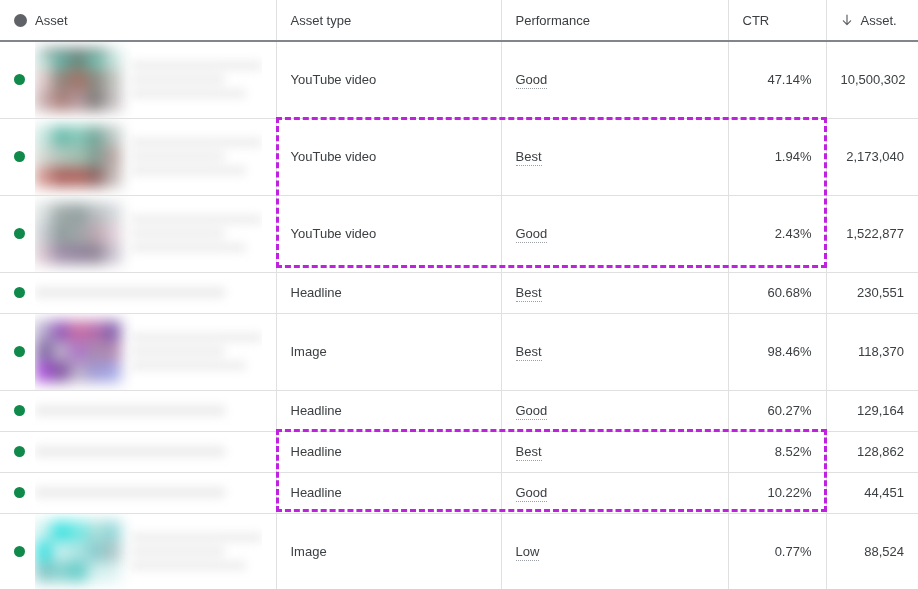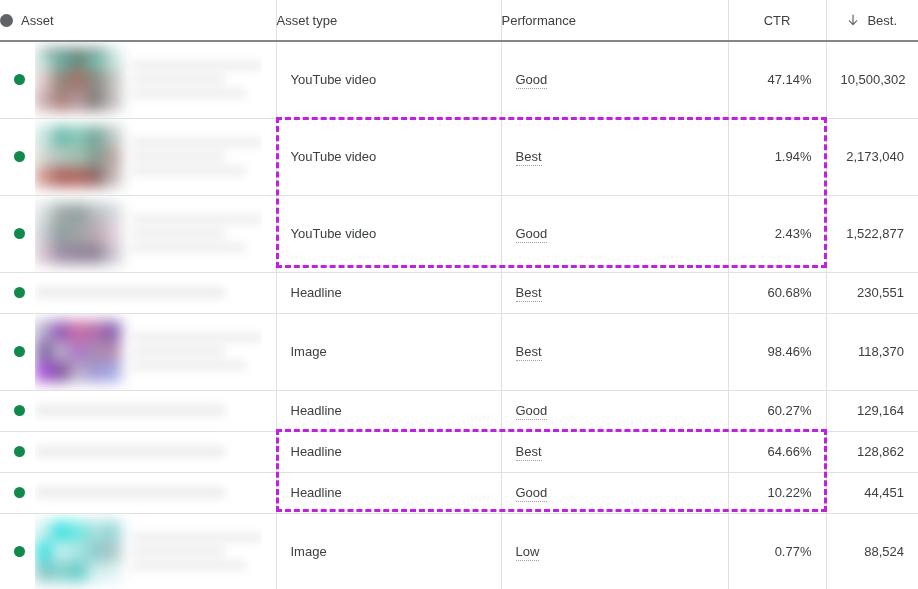--- a/index.html
+++ b/index.html
@@ -34,42 +34,42 @@
 
   .asset-table col.c-asset  { width: 276px; }
   .asset-table col.c-type   { width: 225px; }
   .asset-table col.c-perf   { width: 227px; }
   .asset-table col.c-ctr    { width: 98px;  }
   .asset-table col.c-impr   { width: 92px;  }
 
   
   thead th {
     height: 41px;
-    padding: 0 0;
+    padding: 0 14px;
     font-weight: 400;
     font-size: 13px;
     color: #3c4043;
     text-align: left;
     vertical-align: middle;
     border-right: 1px solid #e0e0e0;
     border-bottom: 2px solid #80868b;
     background: #ffffff;
     white-space: nowrap;
     box-sizing: border-box;
   }
   thead th:last-child { border-right: none; }
   thead th.num { text-align: right; }
 
   .th-inner {
     display: flex;
     align-items: center;
     gap: 8px;
   }
   .th-inner.right {
-    justify-content: center;
+    justify-content: flex-start;
   }
 
   .dot-icon {
     width: 13px;
     height: 13px;
     border-radius: 50%;
     background: #5f6368;
     flex: 0 0 auto;
     display: inline-block;
   }
@@ -231,21 +231,21 @@
             <span>CTR</span>
           </span>
         </th>
         <th class="num">
           <span class="th-inner right">
             <span class="sort-arrow">
               <svg width="12" height="13" viewBox="0 0 12 13" aria-hidden="true">
                 <path d="M6 1 L6 10.2 M2.4 6.8 L6 10.6 L9.6 6.8" fill="none" stroke="currentColor" stroke-width="1.2" stroke-linecap="round" stroke-linejoin="round"></path>
               </svg>
             </span>
-            <span>Best.</span>
+            <span>Asset.</span>
           </span>
         </th>
       </tr>
     </thead>
 
     <tbody id="tbody">
         <tr class="tall">
           <td>
             <div class="asset-cell-inner">
               <span class="status-dot" style="background: rgb(15, 138, 74);"></span>
@@ -432,21 +432,21 @@
               <span class="status-dot" style="background: rgb(15, 138, 74);"></span>
               <div class="asset-preview">
                 <div class="headline-blur">
                   <i></i>
                 </div>
               </div>
             </div>
           </td>
           <td><span>Headline</span></td>
           <td><span class="perf-val">Best</span></td>
-          <td class="num"><span>64.66%</span></td>
+          <td class="num"><span>8.52%</span></td>
           <td class="num"><span>128,862</span></td>
         </tr>
         <tr class="short">
           <td>
             <div class="asset-cell-inner">
               <span class="status-dot" style="background: rgb(15, 138, 74);"></span>
               <div class="asset-preview">
                 <div class="headline-blur">
                   <i></i>
                 </div>

